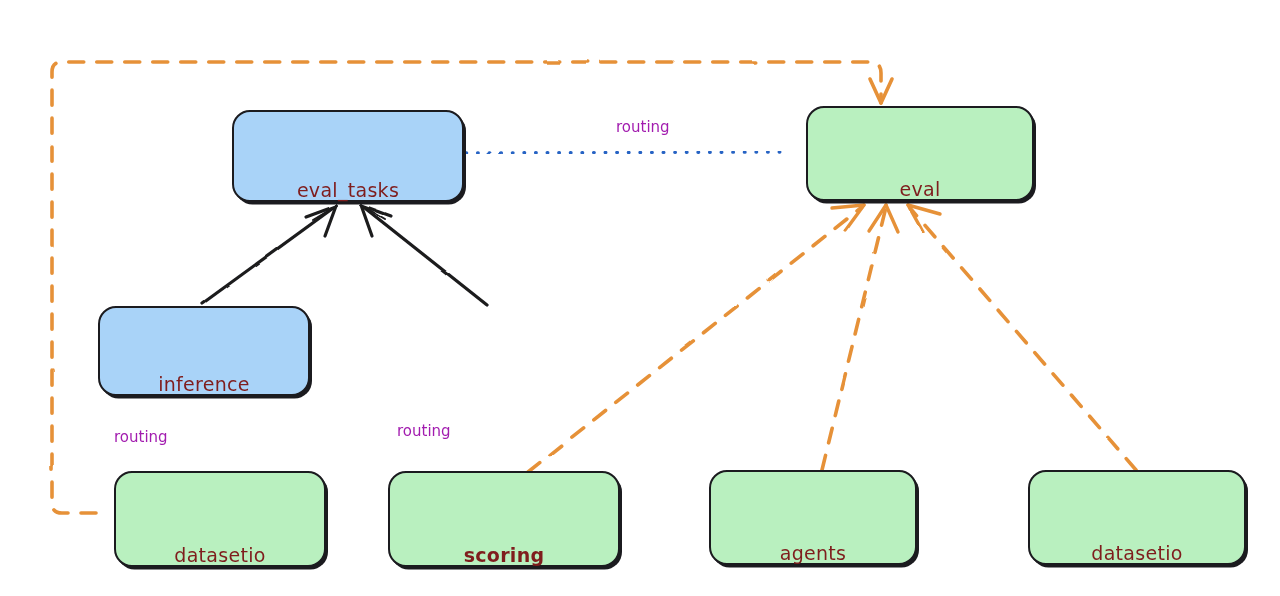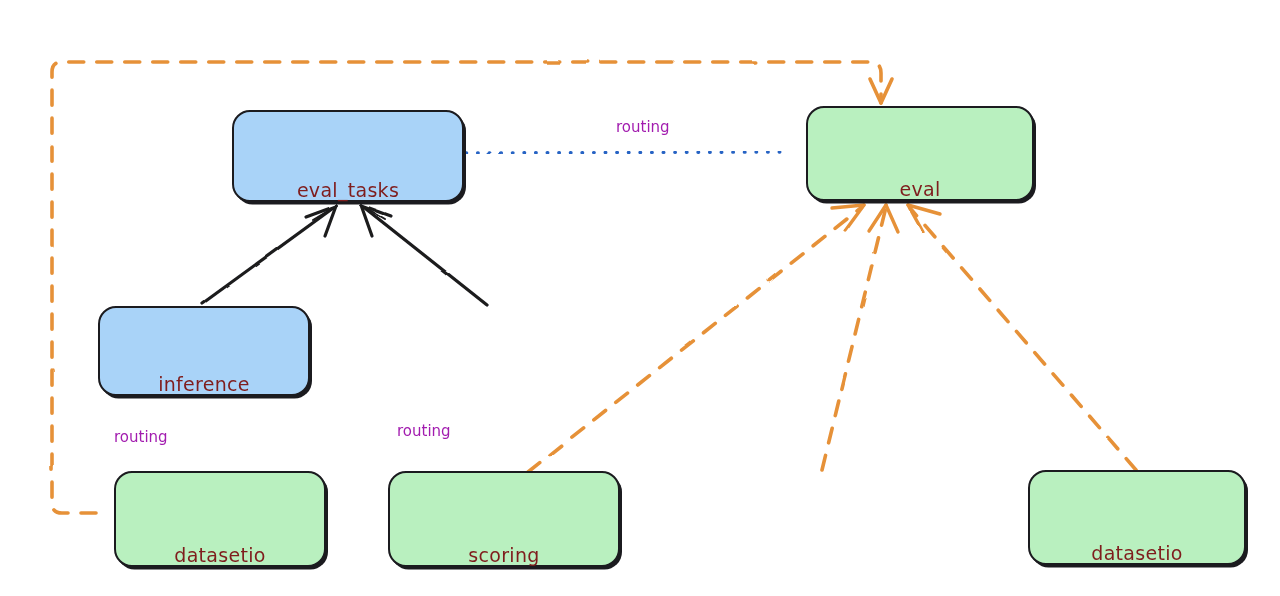--- a/index.html
+++ b/index.html
@@ -128,24 +128,27 @@
 
   <div class="node node-blue" style="left:98px; top:306px; width:212px; height:90px;">
     <span class="node-label">inference</span>
   </div>
 
 
   <div class="node node-green" style="left:114px; top:471px; width:212px; height:96px;">
     <span class="node-label">datasetio</span>
   </div>
 
-  <div class="node node-green" style="left:388px; top:471px; width:232px; height:96px;">
+  <div class="node node-green" style="left:388px; top:471px; width:232px; height:96px;font-weight:bold;">
     <span class="node-label">scoring</span>
   </div>
 
+  <div class="node node-green" style="left:709px; top:470px; width:208px; height:95px;">
+    <span class="node-label">agents</span>
+  </div>
 
   <div class="node node-green" style="left:1028px; top:470px; width:218px; height:95px;">
     <span class="node-label">datasetio</span>
   </div>
 
   <div class="edge-label" style="left:616px; top:120px;">routing</div>
   <div class="edge-label" style="left:114px; top:430px;">routing</div>
   <div class="edge-label" style="left:397px; top:424px;">routing</div>
 
 </div>

